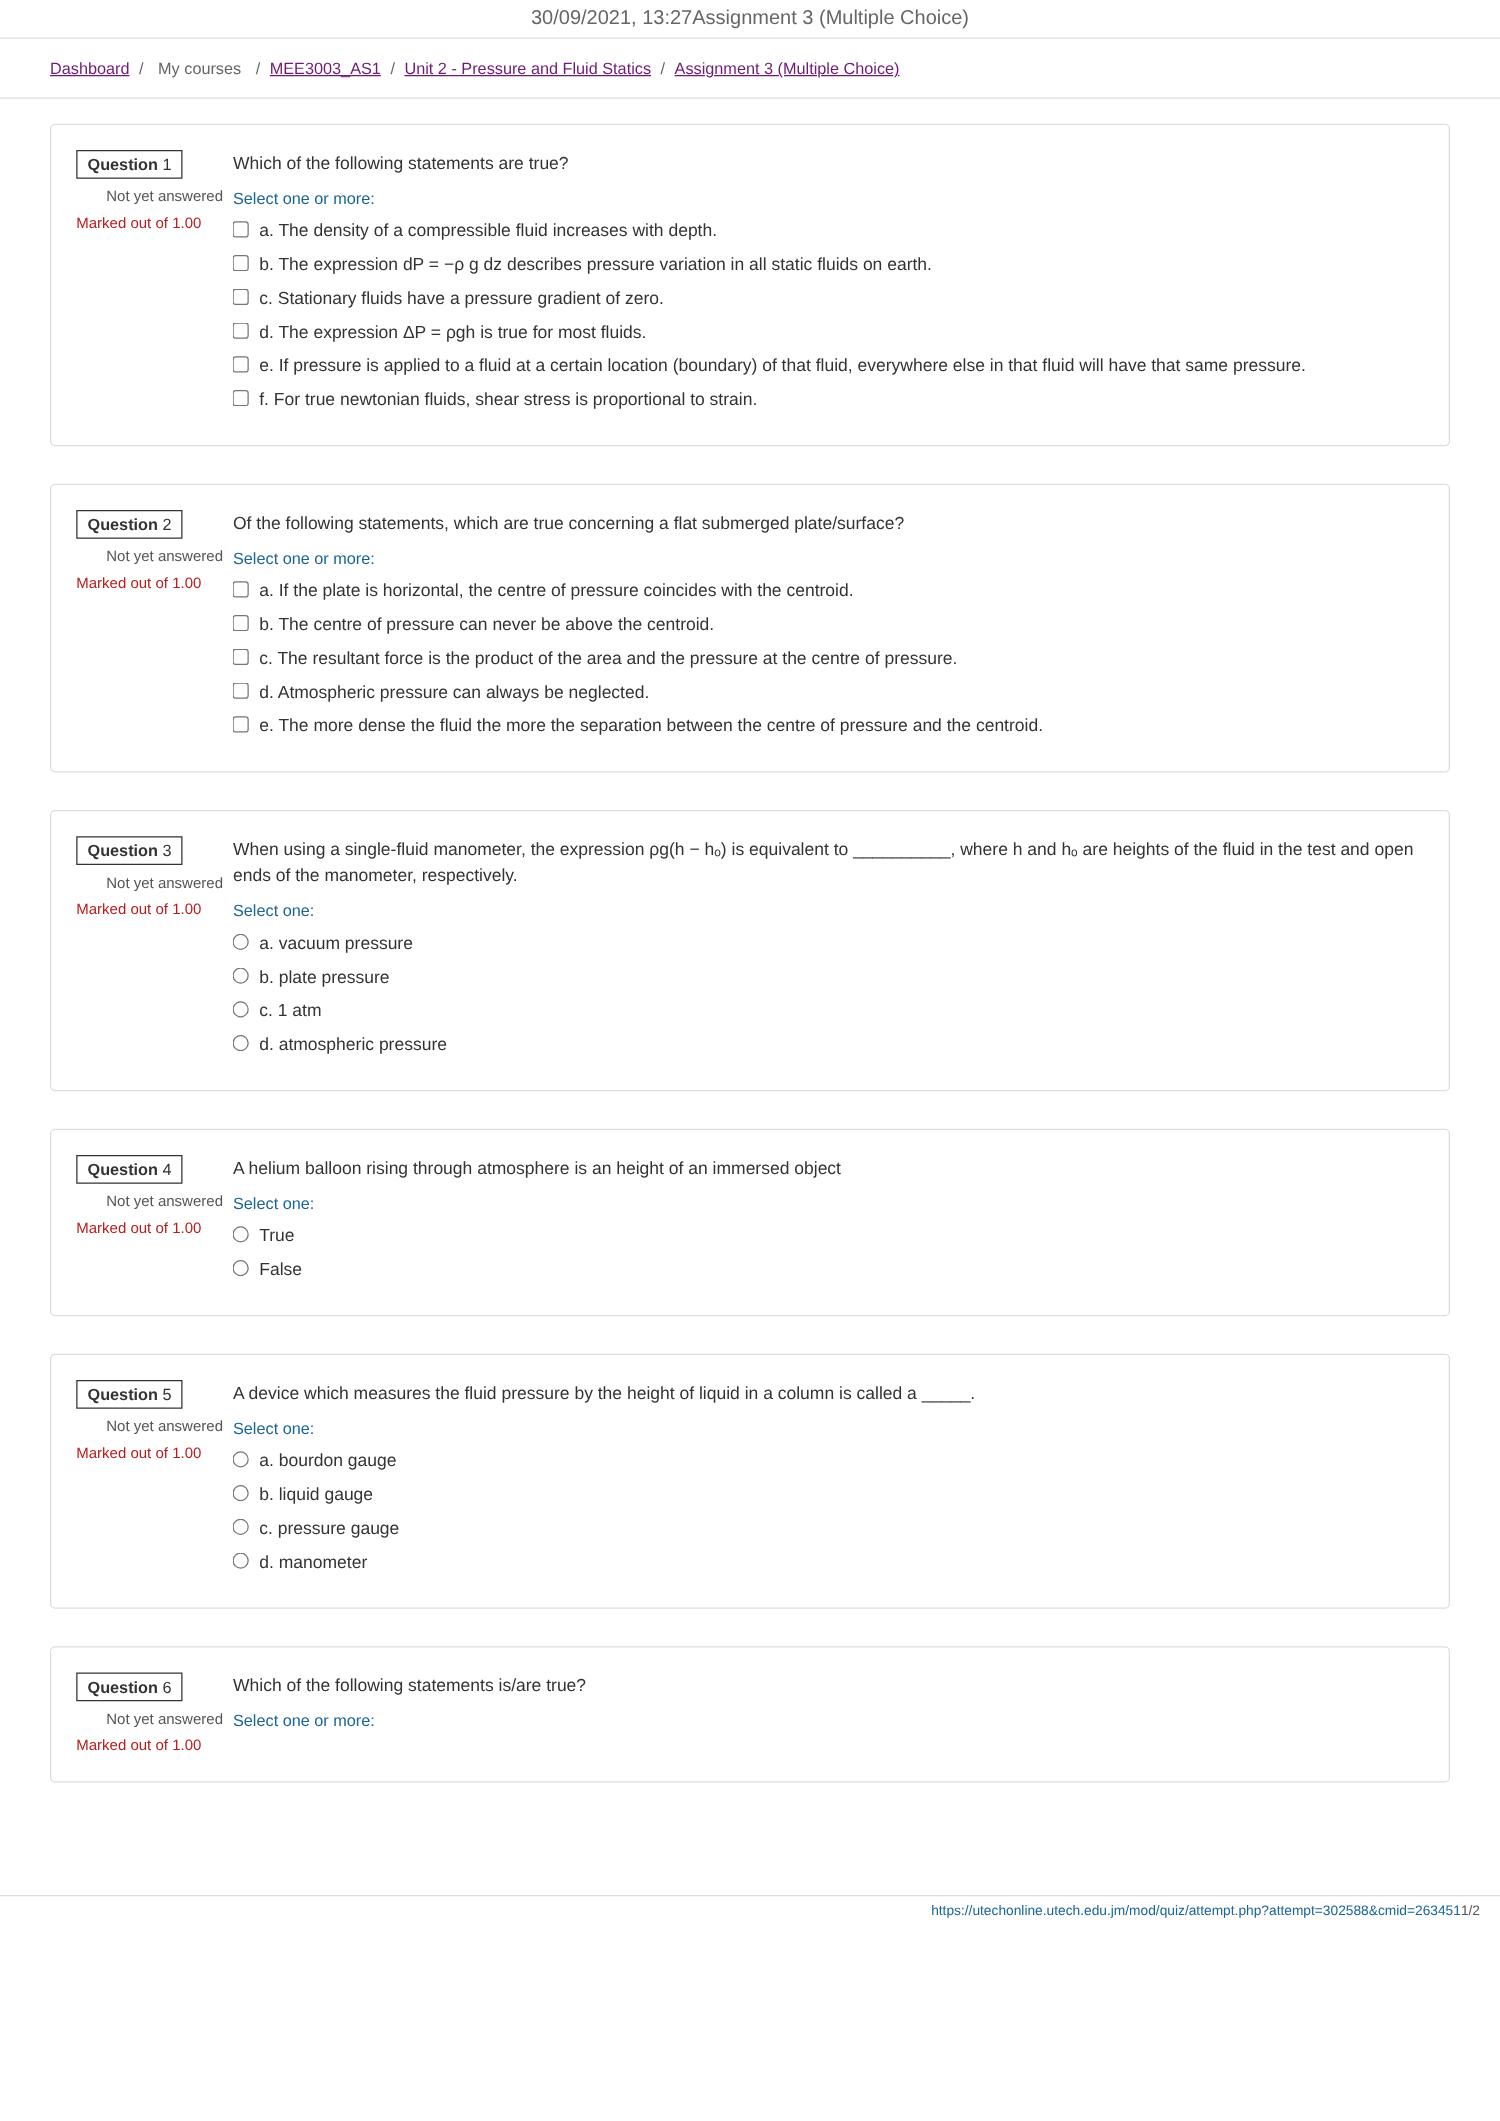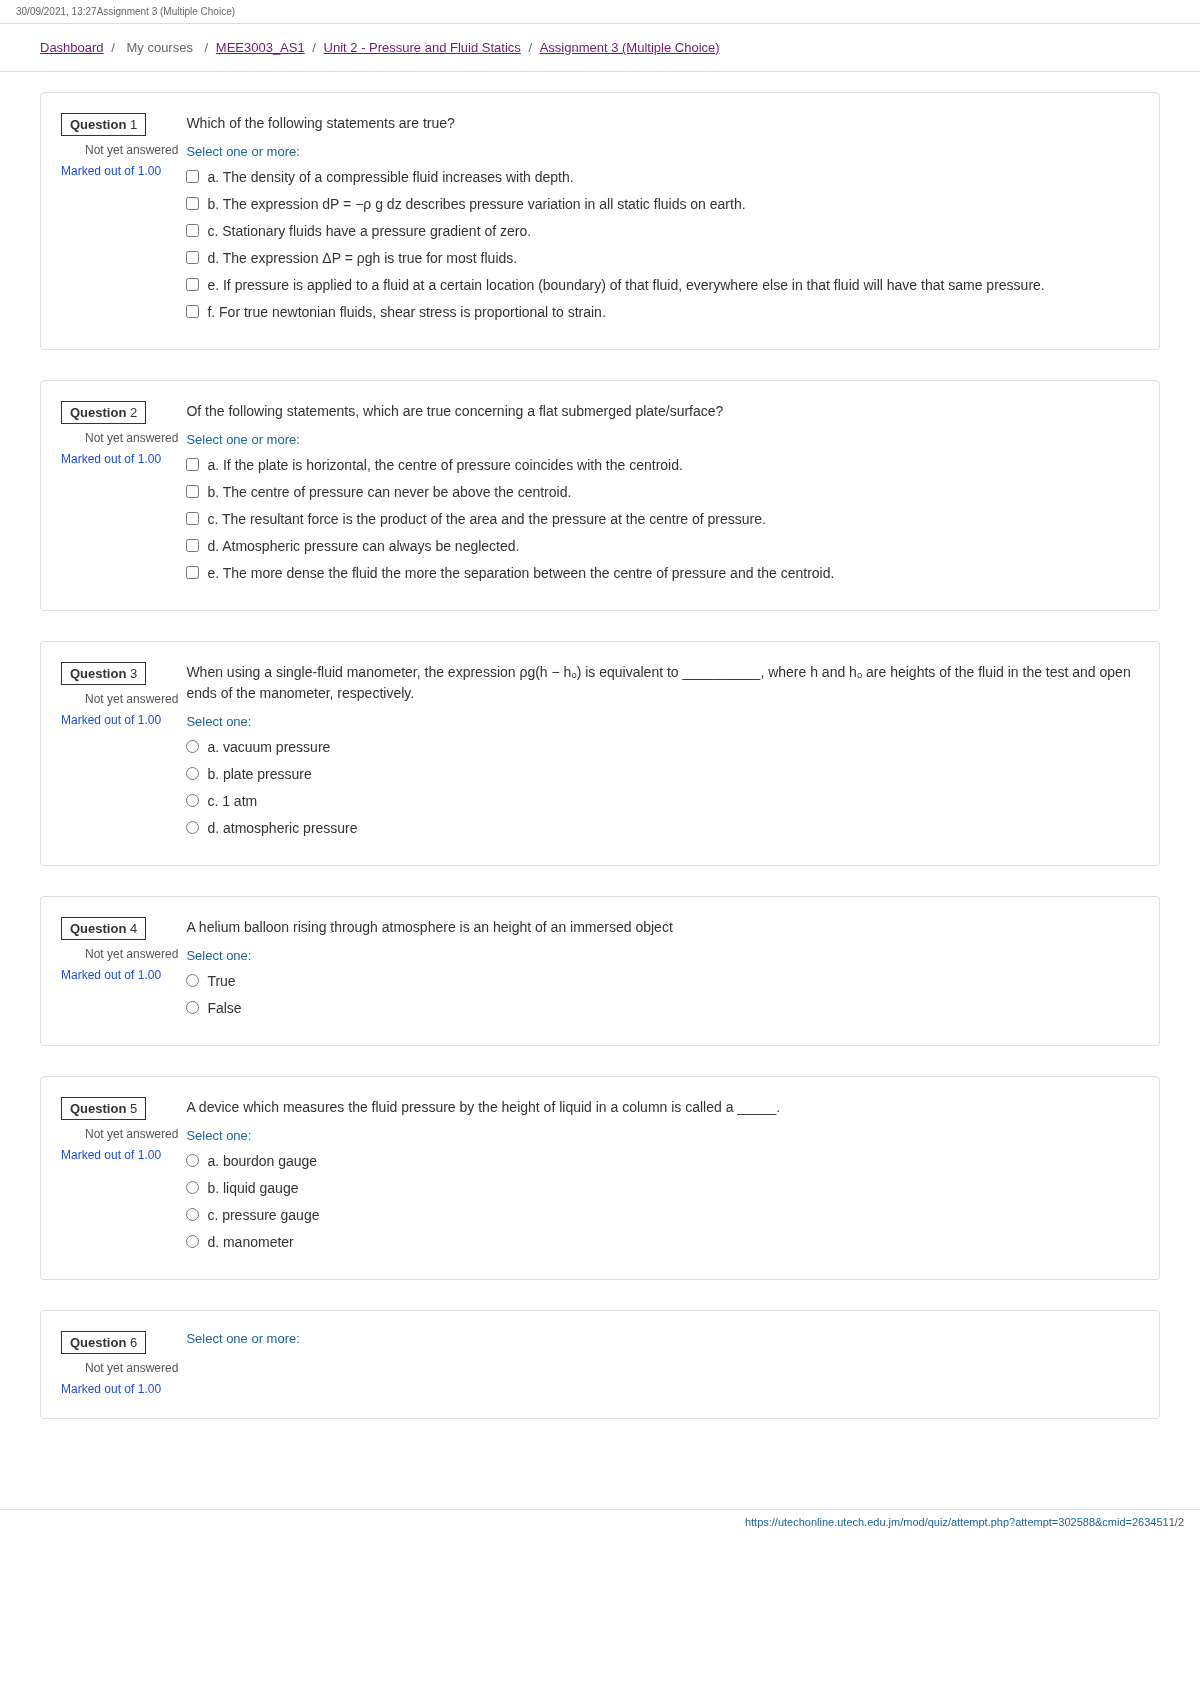--- a/index.html
+++ b/index.html
@@ -4,23 +4,23 @@
   <style>
     * { box-sizing: border-box; margin: 0; padding: 0; }
     body {
       font-family: Arial, sans-serif;
       font-size: 14px;
       color: #333;
       background: #fff;
     }
     .top-bar {
       display: flex;
-      justify-content: flex-start;
+      justify-content: center;
       padding: 6px 16px;
-      font-size: 10px;
+      font-size: 16px;
       color: #666;
       border-bottom: 1px solid #ddd;
     }
     .breadcrumb-bar {
       padding: 16px 40px;
       border-bottom: 1px solid #ddd;
       font-size: 13px;
     }
     .breadcrumb-bar a {
       color: #701a75;
@@ -60,21 +60,21 @@
     }
     .question-status {
       font-size: 12px;
       color: #555;
       margin-bottom: 4px;
       line-height: 1.4;
       margin-left: 24px;
     }
     .question-mark {
       font-size: 12px;
-      color: #1d4ed8;
+      color: #b91c1c;
       line-height: 1.4;
     }
     .question-body {
       flex: 1;
     }
     .question-text {
       margin-bottom: 10px;
       font-size: 14px;
       line-height: 1.5;
     }
@@ -246,20 +246,21 @@
         </div>
         <div class="option-row">
           <input type="radio" name="q5" style="">
           <label>d. manometer</label>
         </div>
       </div>
     </div>
     <div class="question-block">
       <div class="question-sidebar"><div class="question-label">Question <span>6</span></div><div class="question-status">Not yet answered</div><div class="question-mark">Marked out of 1.00</div></div>
       <div class="question-body">
+        <div class="question-text">Which of the following statements is/are true?</div>
         <div class="select-label">Select one or more:</div>
       </div>
     </div>
   </div>
 
 <div class="bottom-bar">
   <a>https://utechonline.utech.edu.jm/mod/quiz/attempt.php?attempt=302588&amp;cmid=263451</a>
   <span>1/2</span>
 </div>
 

